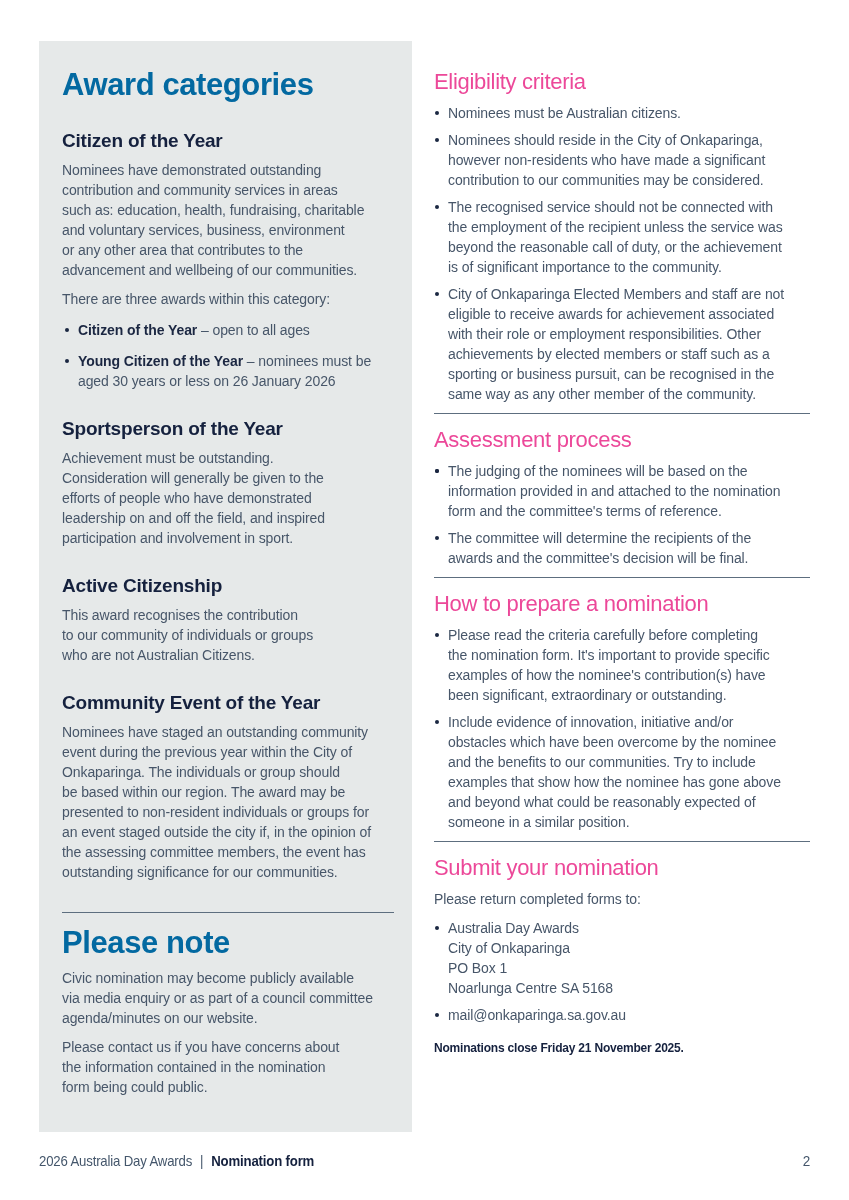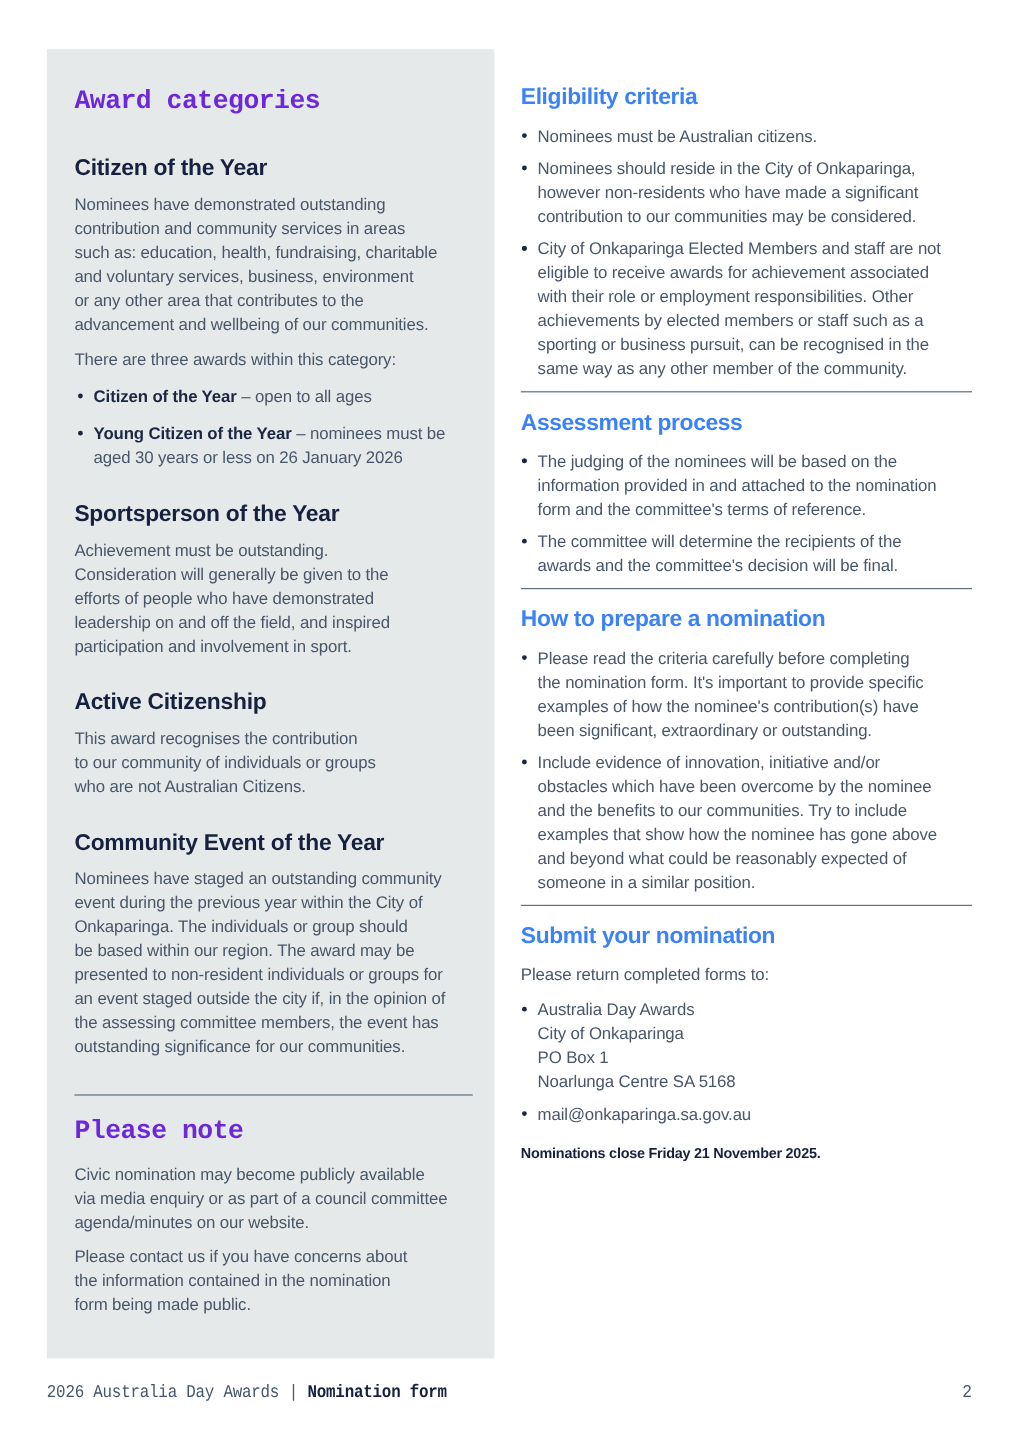--- a/index.html
+++ b/index.html
@@ -10,22 +10,22 @@
   }
   .page{position:absolute;inset:0;}
 
   
   .panel{
     position:absolute;left:39px;top:41px;width:373px;height:1091px;
     background:#e6e9e9;box-sizing:border-box;
     padding:26px 18px 20px 23px;
   }
   .h1{
-    font-size:22px;line-height:35px;font-weight:700;color:#6d28d9;
-    letter-spacing:-0.4px;margin:0 0 26px 0;font-family:Liberation Mono, monospace;
+    font-size:31px;line-height:35px;font-weight:700;color:#0369a1;
+    letter-spacing:-0.4px;margin:0 0 26px 0;
   }
   .panel h2{
     font-size:19px;line-height:25px;font-weight:700;color:#15213e;
     letter-spacing:-0.2px;margin:25px 0 7px 0;
   }
   .panel .sec:first-of-type h2{margin-top:0;}
   p.body, .btext{
     font-size:14px;line-height:20px;letter-spacing:-0.1px;
     white-space:pre-line;color:#475669;
   }
@@ -40,37 +40,37 @@
   .rule{
     border:0;border-top:1px solid #5d6e7f;height:0;margin:30px 0 0 0;
   }
   .panel .h1.note{margin:12px 0 8px 0;}
 
   
   .rightcol{
     position:absolute;left:434px;top:68px;width:376px;
   }
   .rightcol h2{
-    font-size:19px;line-height:27px;font-weight:700;color:#3b82f6;
+    font-size:22px;line-height:27px;font-weight:400;color:#ec4899;
     letter-spacing:-0.3px;margin:0 0 8px 0;
   }
   .rightcol .li{padding-left:14px;margin:0 0 7px 0;}
   .rightcol .dot{left:1px;}
   .rightcol .rule{margin:9px 0 12px 0;}
   .rightcol p.body{margin:2px 0 9px 0;}
   .closing{
     font-size:12px;line-height:21px;font-weight:700;color:#15213e;
     letter-spacing:-0.2px;margin:13px 0 0 0;white-space:pre-line;
   }
   .addr .btext{display:inline-block;}
 
   
   .footer{
     position:absolute;left:39px;top:1152px;width:771px;height:22px;
-    font-size:15px;color:#44566b;font-family:Liberation Mono, monospace;
+    font-size:15px;color:#44566b;
   }
   .footer-left{
     position:absolute;left:0;top:0;white-space:nowrap;
     transform:scaleX(0.88);transform-origin:0 50%;letter-spacing:-0.2px;
   }
   .footer-sep{margin:0 9px;color:#44566b;}
   .footer-bold{font-weight:700;color:#15213e;}
   .page-num{
     position:absolute;right:0;top:0;
     transform:scaleX(0.9);transform-origin:100% 50%;
@@ -134,32 +134,35 @@
 outstanding significance for our communities.</p>
     </div>
 
     <hr class="rule">
     <div class="h1 note">Please note</div>
     <p class="body">Civic nomination may become publicly available
 via media enquiry or as part of a council committee
 agenda/minutes on our website.</p>
     <p class="body">Please contact us if you have concerns about
 the information contained in the nomination
-form being made public.</p>
+form being could public.</p>
   </div>
 
   <div class="rightcol">
 
     <div class="sec">
       <h2>Eligibility criteria</h2>
       <div class="li"><span class="dot"></span><span class="btext">Nominees must be Australian citizens.</span></div>
       <div class="li"><span class="dot"></span><span class="btext">Nominees should reside in the City of Onkaparinga,
 however non-residents who have made a significant
 contribution to our communities may be considered.</span></div>
-      <div class="li"><span class="dot"></span></div>
+      <div class="li"><span class="dot"></span><span class="btext">The recognised service should not be connected with
+the employment of the recipient unless the service was
+beyond the reasonable call of duty, or the achievement
+is of significant importance to the community.</span></div>
       <div class="li"><span class="dot"></span><span class="btext">City of Onkaparinga Elected Members and staff are not
 eligible to receive awards for achievement associated
 with their role or employment responsibilities. Other
 achievements by elected members or staff such as a
 sporting or business pursuit, can be recognised in the
 same way as any other member of the community.</span></div>
     </div>
 
     <hr class="rule">
 

